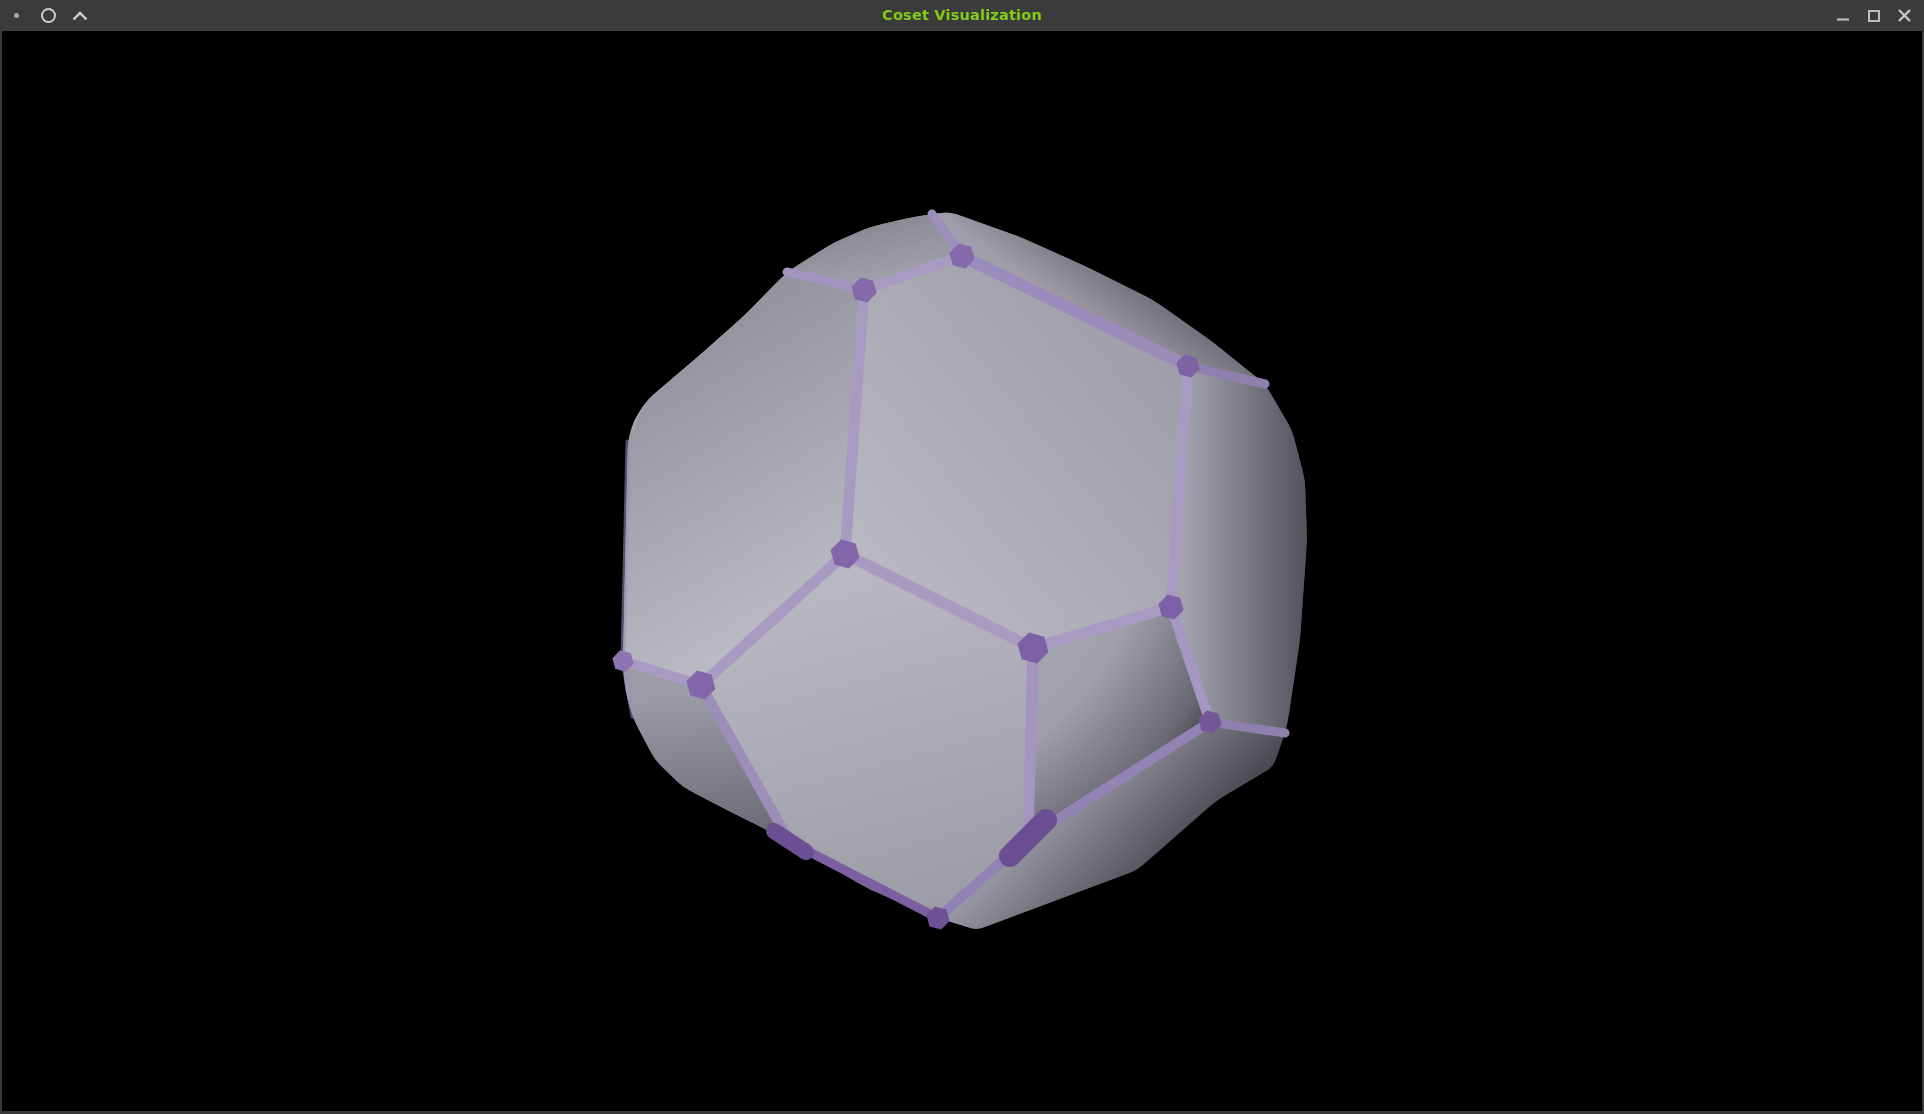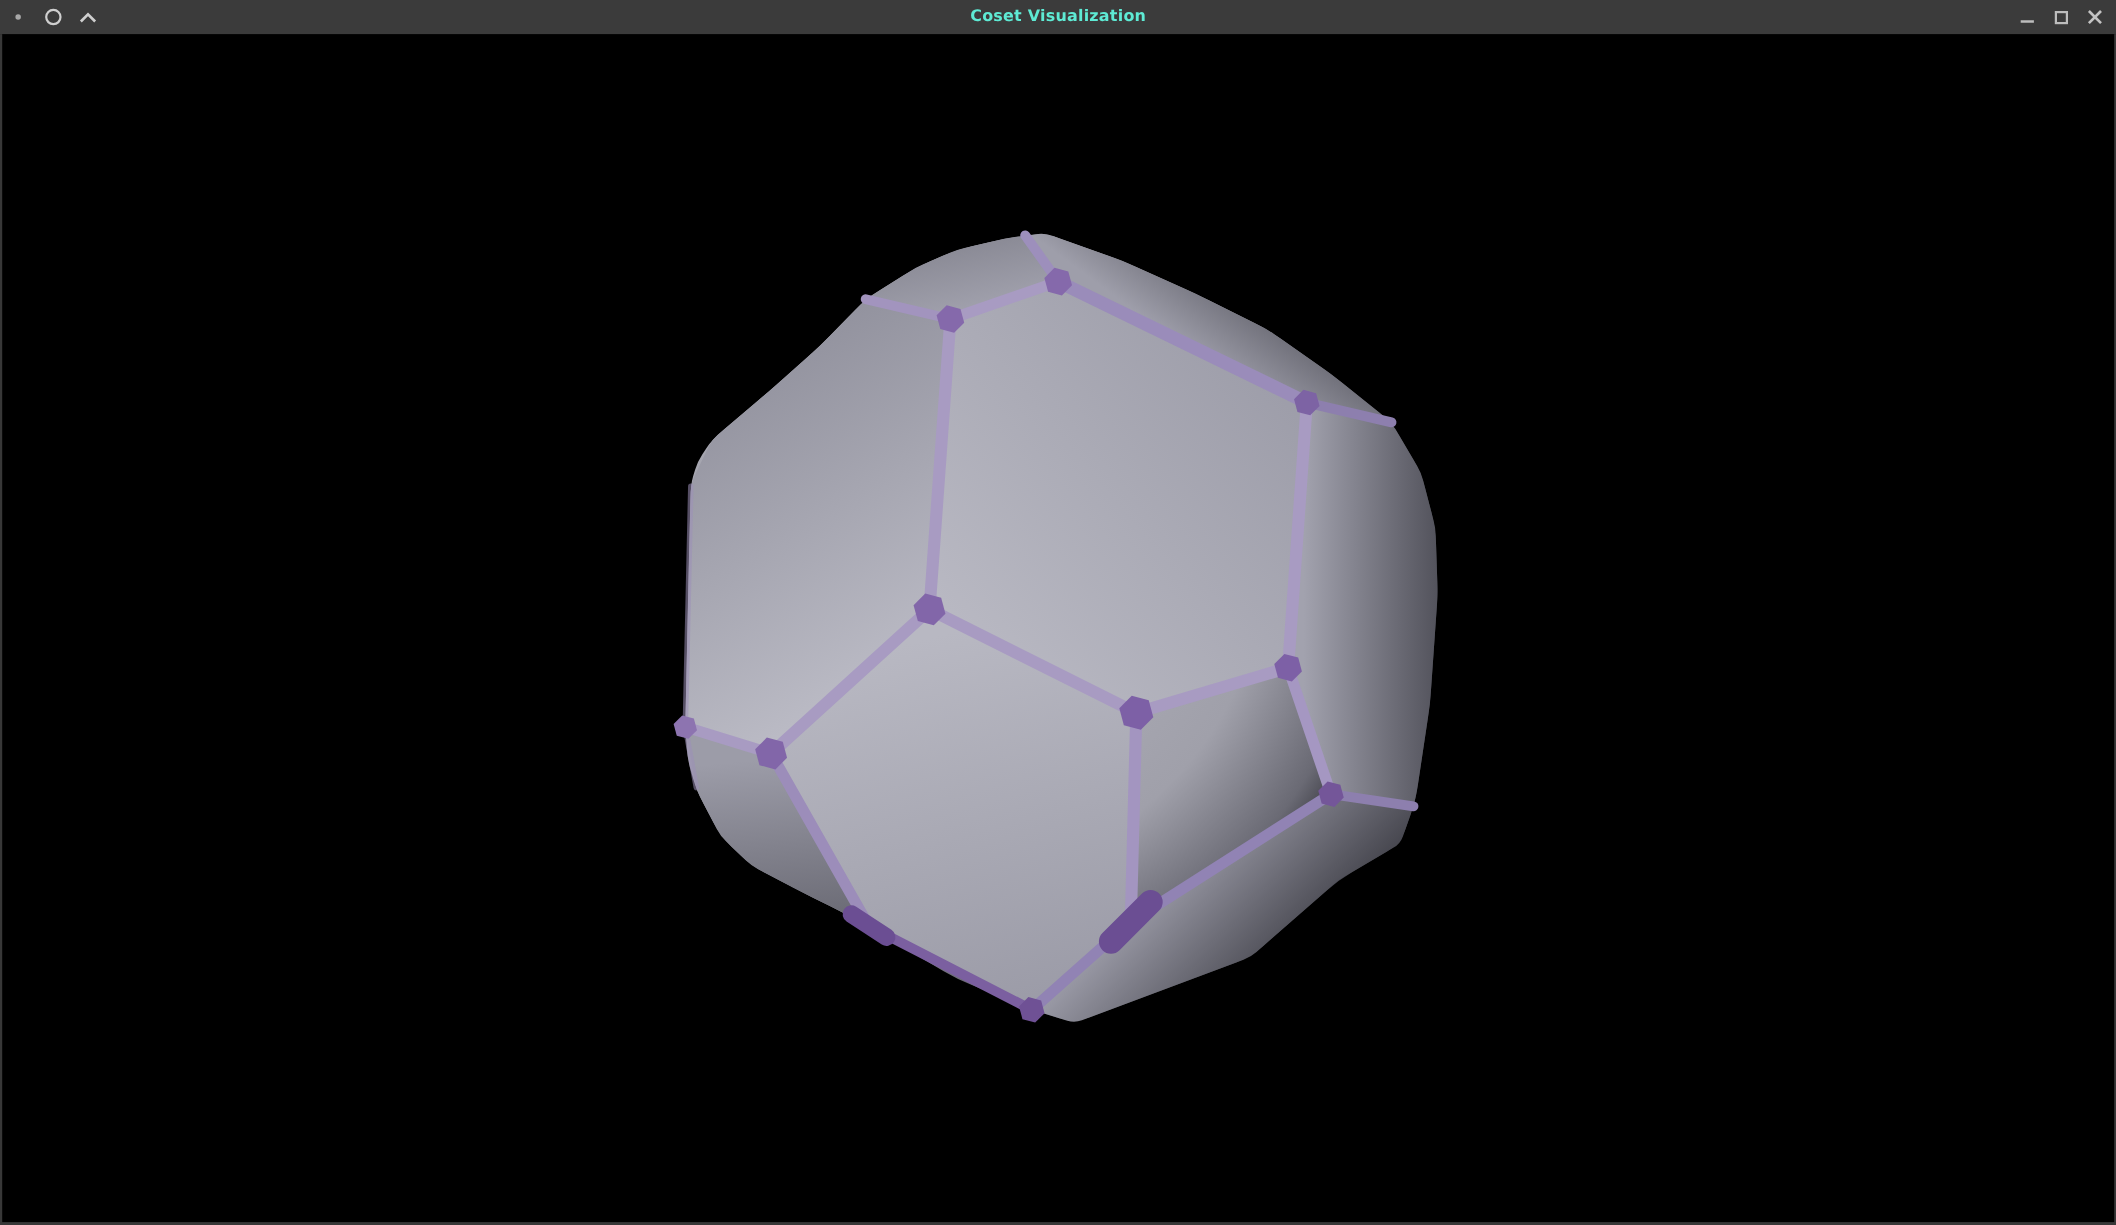--- a/index.html
+++ b/index.html
@@ -1,20 +1,20 @@
 <!DOCTYPE html>
 <html><head>
 <meta charset="utf-8">
 <style>
   html,body{margin:0;padding:0;background:#000;}
   body{width:1924px;height:1114px;position:relative;overflow:hidden;
        font-family:"DejaVu Sans","Liberation Sans",sans-serif;}
   .titlebar{position:absolute;top:0;left:0;width:1924px;height:31px;background:#3b3b3b;}
   .title-text{position:absolute;top:0;left:0;width:100%;height:31px;line-height:31px;
-       text-align:center;color:#5eead4;font-size:14.5px;font-weight:bold;letter-spacing:.2px;}
+       text-align:center;color:#84cc16;font-size:14.5px;font-weight:bold;letter-spacing:.2px;}
   .tb-left{position:absolute;left:0;top:0;height:31px;display:flex;align-items:center;gap:0;}
   .tb-icon{display:flex;align-items:center;justify-content:center;width:32px;height:31px;cursor:default;}
   .dot{width:5px;height:5px;border-radius:50%;background:#a8a8a8;}
   .ring{width:11px;height:11px;border:2px solid #cfcfcf;border-radius:50%;}
   .tb-right{position:absolute;right:4px;top:0;height:31px;display:flex;align-items:center;}
   .ctl{width:31px;height:31px;display:flex;align-items:center;justify-content:center;}
   .frame{position:absolute;left:0;top:31px;width:1924px;height:1083px;
        border-left:2px solid #383838;border-right:2px solid #383838;border-bottom:3px solid #383838;
        box-sizing:border-box;background:#000;}
   #scene{position:absolute;left:0;top:0;width:1924px;height:1114px;display:block;}

